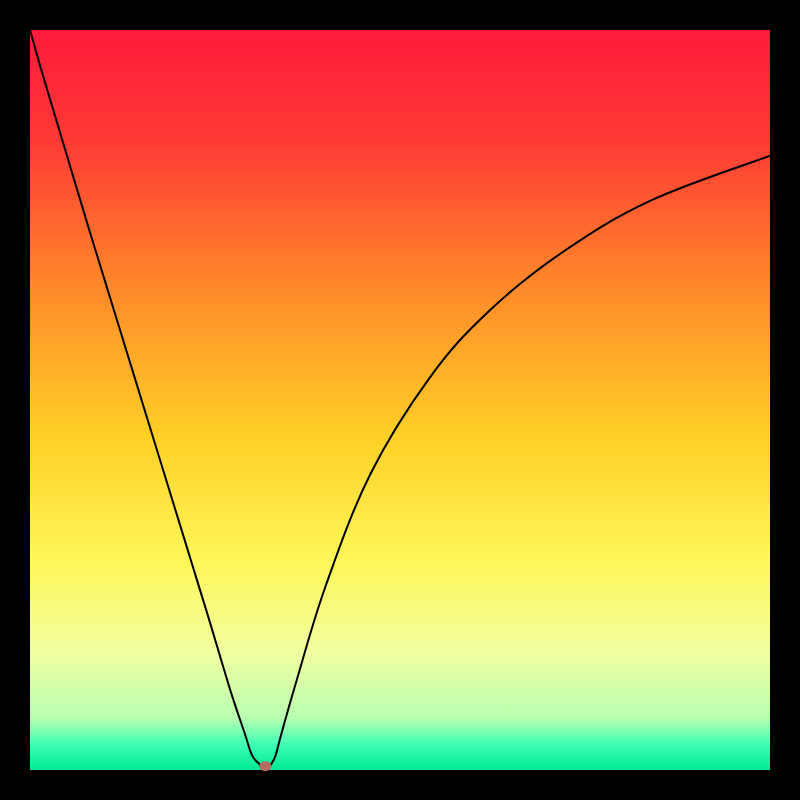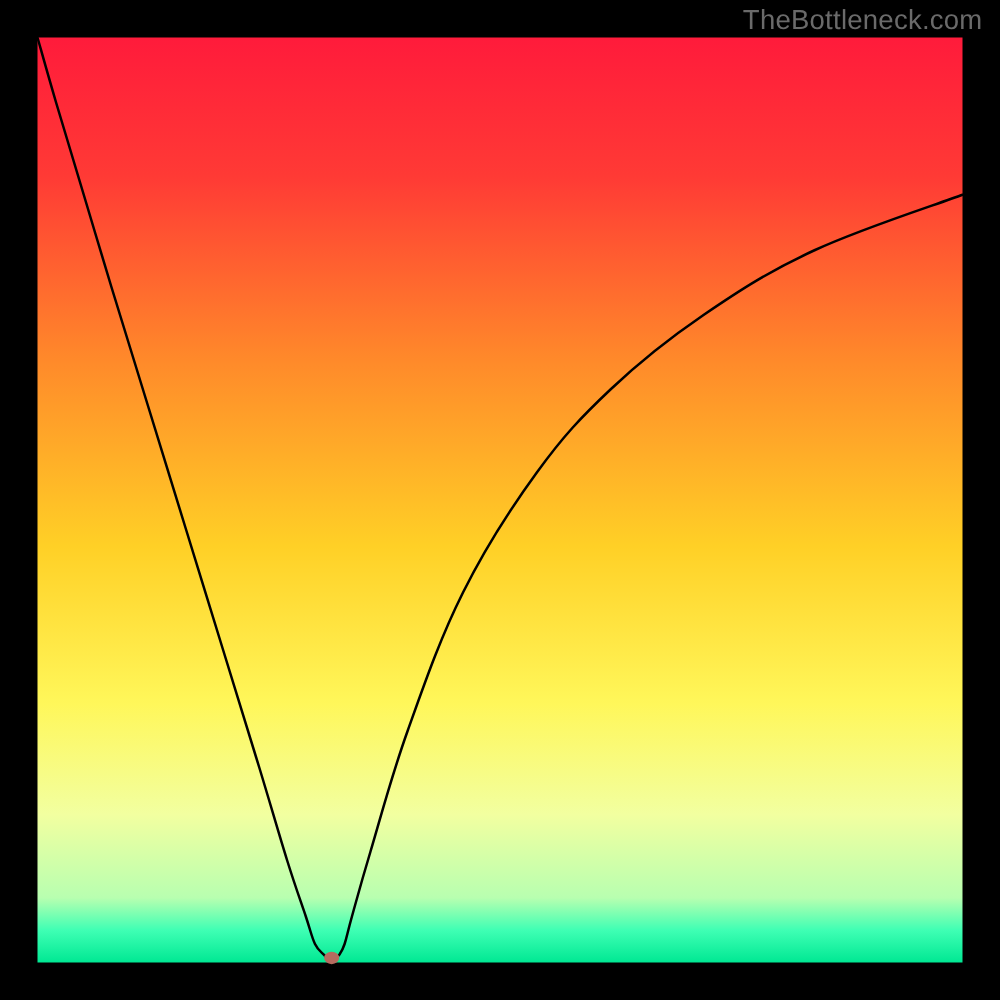--- a/index.html
+++ b/index.html
@@ -48,14 +48,13 @@
           <stop offset="100%" stop-color="#00e893"></stop>
         </linearGradient>
     </defs>
 
     <rect id="plot-bg" fill="url(#bg-grad)" x="30" y="30" width="740" height="740"></rect>
 
     <path id="curve" fill="none" d="M 30 30 C 32.664 39.32399999999999, 38.14 59.15599999999995, 44.8 81.79999999999995 C 51.459999999999994 104.44399999999996, 59.007999999999996 129.16, 67 155.8 C 74.992 182.44000000000003, 79.876 199.16400000000002, 89.2 229.8 C 98.524 260.43600000000004, 108.14399999999999 291.368, 118.8 326 C 129.456 360.632, 137.744 387.5680000000001, 148.4 422.20000000000005 C 159.056 456.832, 167.344 483.76799999999986, 178 518.3999999999999 C 188.656 553.0319999999998, 198.27599999999998 583.9639999999999, 207.6 614.6 C 216.924 645.2360000000001, 223.14000000000001 667.288, 229.8 688.6 C 236.46 709.912, 240.60399999999998 721.0120000000001, 244.6 733 C 248.596 744.9879999999999, 249.336 749.6055999999999, 252 755.1999999999999 C 254.664 760.7944, 257.402 761.8156, 259.4 764.08 C 261.39799999999997 766.3444000000001, 261.76800000000003 767.114, 263.1 767.78 C 264.432 768.4459999999999, 265.33480000000003 768.4459999999999, 266.8 767.78 C 268.2652 767.114, 269.6416 766.3444000000001, 271.24 764.08 C 272.83840000000004 761.8156, 273.8152 760.7944, 275.68 755.1999999999999 C 277.5448 749.6055999999999, 277.8704 746.3199999999999, 281.6 733 C 285.3296 719.6800000000001, 288.40799999999996 707.84, 296.4 681.2 C 304.392 654.5600000000001, 312.68 622.296, 326 585 C 339.32 547.704, 351.752 511.296, 370.40000000000003 474 C 389.04800000000006 436.704, 408.288 407.1039999999999, 429.6 377.79999999999995 C 450.91200000000003 348.496, 464.824 333.844, 488.8 311.2 C 512.776 288.556, 533.496 271.98, 562.8 252.00000000000003 C 592.1039999999999 232.02000000000004, 614.304 217.516, 651.6 200.2 C 688.8960000000001 182.884, 748.688 163.792, 770 155.8" stroke="#000000" stroke-width="2" stroke-linecap="round"></path>
 
     <ellipse id="marker" cx="265.32" cy="766.3" rx="6" ry="5" fill="#b56b5f"></ellipse>
   </svg>
-  <div class="watermark">TheBottleneck.com</div>
 </div>
 
 </body></html>

